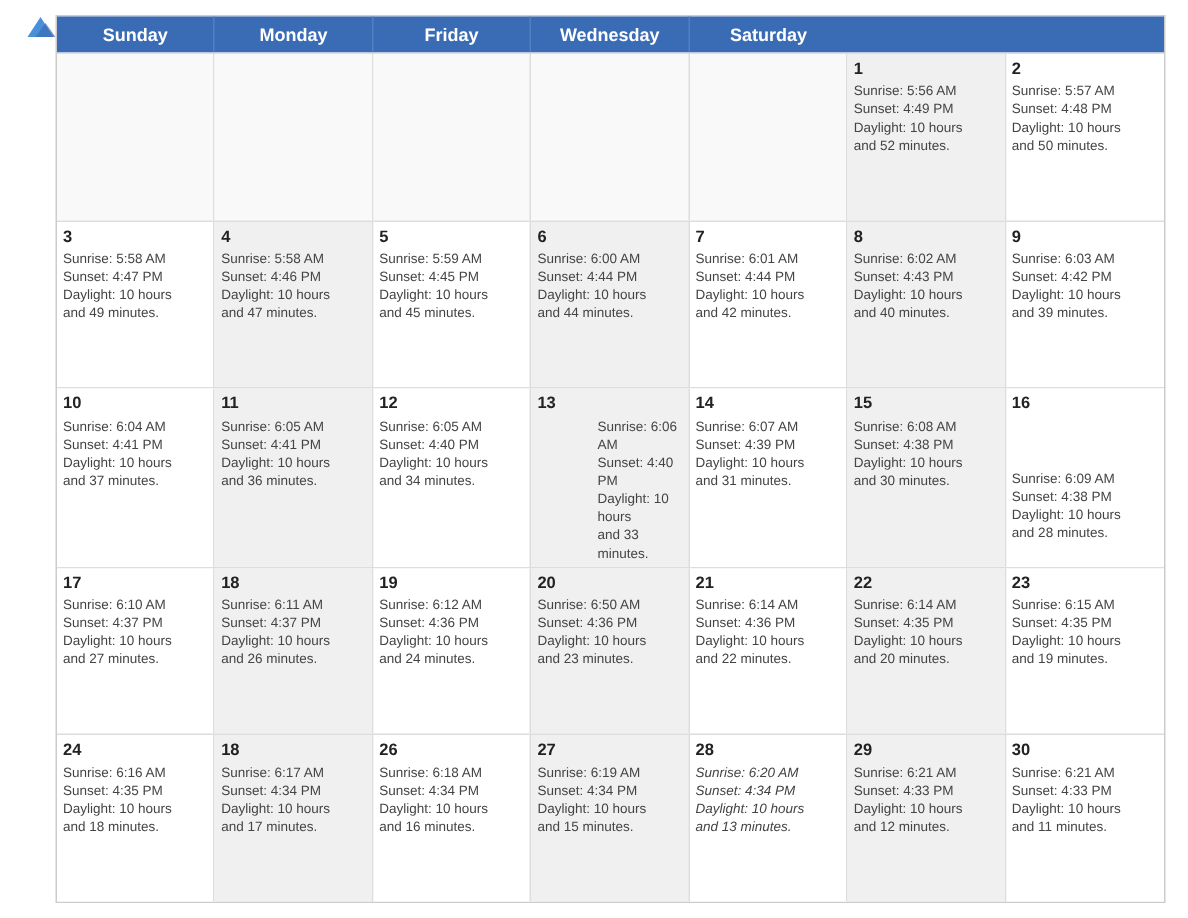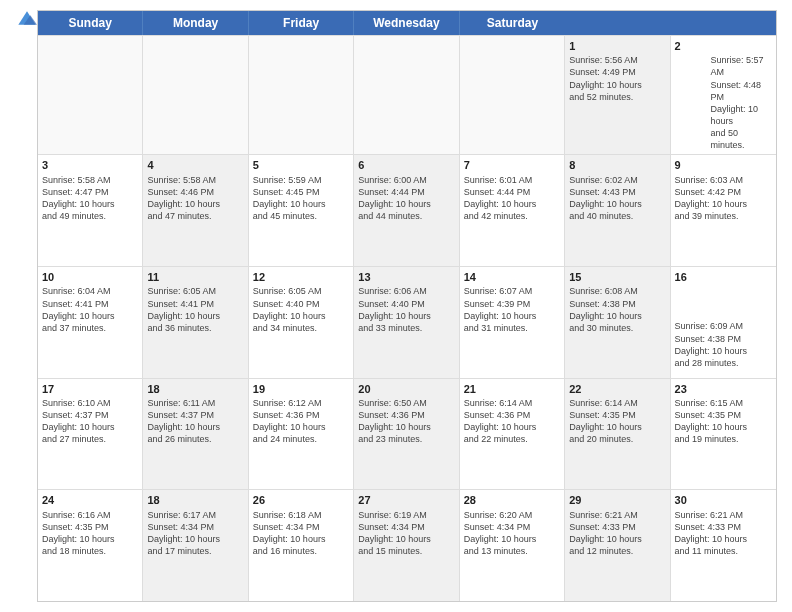--- a/index.html
+++ b/index.html
@@ -154,21 +154,21 @@
           <div class="cal-cell empty"></div>
           <div class="cal-cell shaded">
             <span class="day-num">1</span>
             <div class="cell-info" style="white-space: pre-line;">Sunrise: 5:56 AM
 Sunset: 4:49 PM
 Daylight: 10 hours
 and 52 minutes.</div>
           </div>
           <div class="cal-cell">
             <span class="day-num">2</span>
-            <div class="cell-info" style="white-space: pre-line; margin-left: 36px;">Sunrise: 5:57 AM
+            <div class="cell-info" style="white-space: pre-line;">Sunrise: 5:57 AM
 Sunset: 4:48 PM
 Daylight: 10 hours
 and 50 minutes.</div>
           </div>
         </div>
         <div class="cal-row">
           <div class="cal-cell">
             <span class="day-num">3</span>
             <div class="cell-info" style="white-space: pre-line;">Sunrise: 5:58 AM
 Sunset: 4:47 PM
@@ -235,21 +235,21 @@
           </div>
           <div class="cal-cell">
             <span class="day-num">12</span>
             <div class="cell-info" style="white-space: pre-line;">Sunrise: 6:05 AM
 Sunset: 4:40 PM
 Daylight: 10 hours
 and 34 minutes.</div>
           </div>
           <div class="cal-cell shaded">
             <span class="day-num">13</span>
-            <div class="cell-info" style="white-space: pre-line;">Sunrise: 6:06 AM
+            <div class="cell-info" style="white-space: pre-line; margin-left: 40px;">Sunrise: 6:06 AM
 Sunset: 4:40 PM
 Daylight: 10 hours
 and 33 minutes.</div>
           </div>
           <div class="cal-cell">
             <span class="day-num">14</span>
             <div class="cell-info" style="white-space: pre-line;">Sunrise: 6:07 AM
 Sunset: 4:39 PM
 Daylight: 10 hours
 and 31 minutes.</div>
@@ -344,21 +344,21 @@
           </div>
           <div class="cal-cell shaded">
             <span class="day-num">27</span>
             <div class="cell-info" style="white-space: pre-line;">Sunrise: 6:19 AM
 Sunset: 4:34 PM
 Daylight: 10 hours
 and 15 minutes.</div>
           </div>
           <div class="cal-cell">
             <span class="day-num">28</span>
-            <div class="cell-info" style="white-space: pre-line;">Sunrise: 6:20 AM
+            <div class="cell-info" style="white-space: pre-line; font-style: italic;">Sunrise: 6:20 AM
 Sunset: 4:34 PM
 Daylight: 10 hours
 and 13 minutes.</div>
           </div>
           <div class="cal-cell shaded">
             <span class="day-num">29</span>
             <div class="cell-info" style="white-space: pre-line;">Sunrise: 6:21 AM
 Sunset: 4:33 PM
 Daylight: 10 hours
 and 12 minutes.</div>

